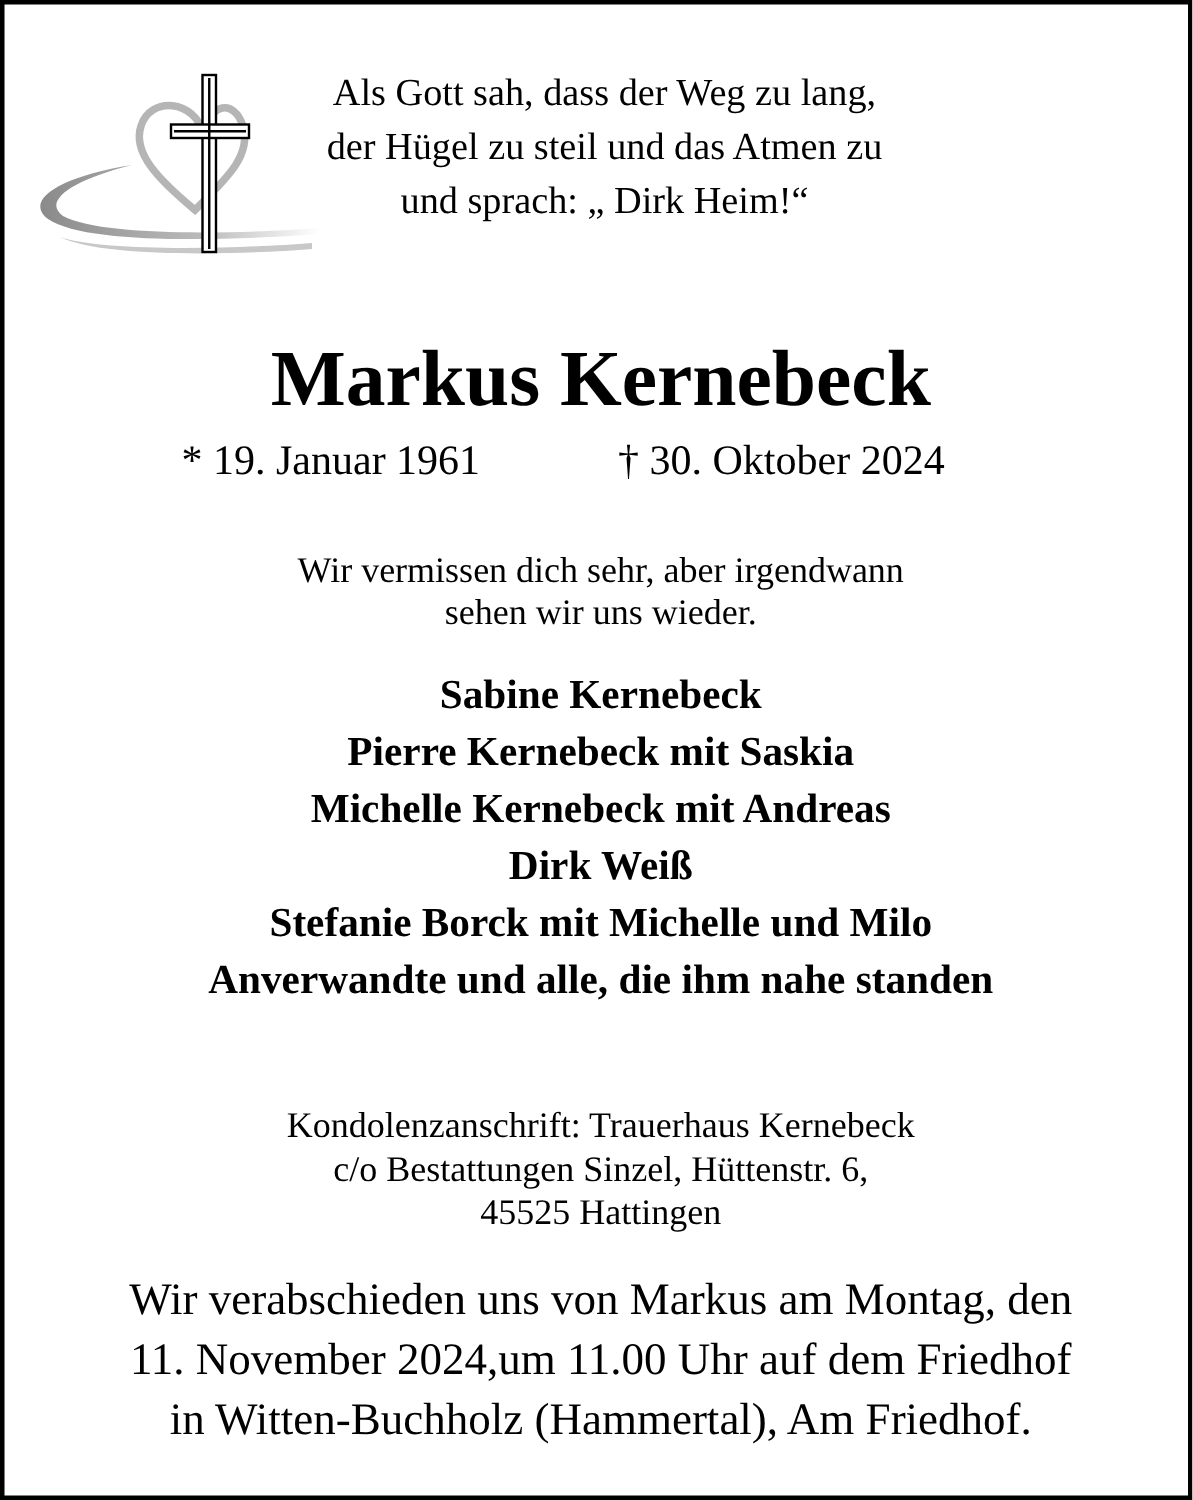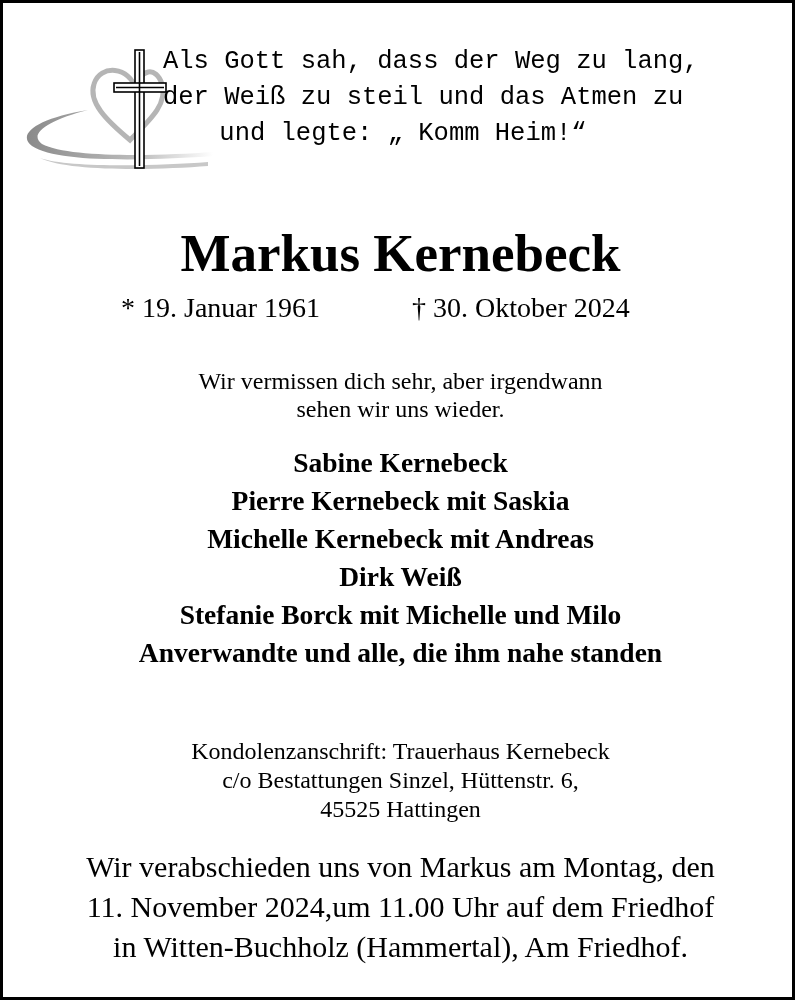--- a/index.html
+++ b/index.html
@@ -7,21 +7,21 @@
     .frame {
       position: absolute; left: 0; top: 0; width: 795px; height: 1000px;
       box-sizing: border-box; border: 3px solid #000000; background: #ffffff;
     }
     .serif { font-family: "Liberation Serif", "DejaVu Serif", serif; color: #000; }
     .emblem { position: absolute; left: 15px; top: 45px; width: 200px; height: 125px; }
     .poem {
       position: absolute; left: 160px; top: 41px; width: 480px;
       text-align: center; font-size: 25.5px; line-height: 36px;
     }
-    .poem div { white-space: nowrap; font-family: Liberation Mono, monospace; }
+    .poem div { white-space: nowrap; }
     .name {
       position: absolute; left: 0; top: 218px; width: 795px;
       text-align: center; font-weight: bold; font-size: 53px; line-height: 64px;
     }
     .birth {
       position: absolute; left: 118px; top: 285px;
       font-size: 28px; line-height: 40px; white-space: nowrap;
     }
     .death {
       position: absolute; left: 409px; top: 285px;
@@ -68,22 +68,22 @@
     <g fill="none" stroke="#000" stroke-width="1.6">
       <rect x="117" y="2" width="9" height="118" fill="#fff"></rect>
       <rect x="96" y="35" width="52" height="9" fill="#fff"></rect>
       <line x1="121.5" y1="4" x2="121.5" y2="118"></line>
       <line x1="98" y1="39.5" x2="146" y2="39.5"></line>
     </g>
   </svg>
 
   <div class="poem serif">
     <div>Als Gott sah, dass der Weg zu lang,</div>
-    <div>der Weiß zu steil und das Atmen zu</div>
-    <div>und legte: „ Komm Heim!“</div>
+    <div>der Hügel zu steil und das Atmen zu</div>
+    <div>und sprach: „ Dirk Heim!“</div>
   </div>
 
   <div class="name serif">Markus Kernebeck</div>
 
   <div class="birth serif">* 19. Januar 1961</div>
   <div class="death serif">† 30. Oktober 2024</div>
 
   <div class="miss serif">
     <div>Wir vermissen dich sehr, aber irgendwann</div>
     <div>sehen wir uns wieder.</div>

